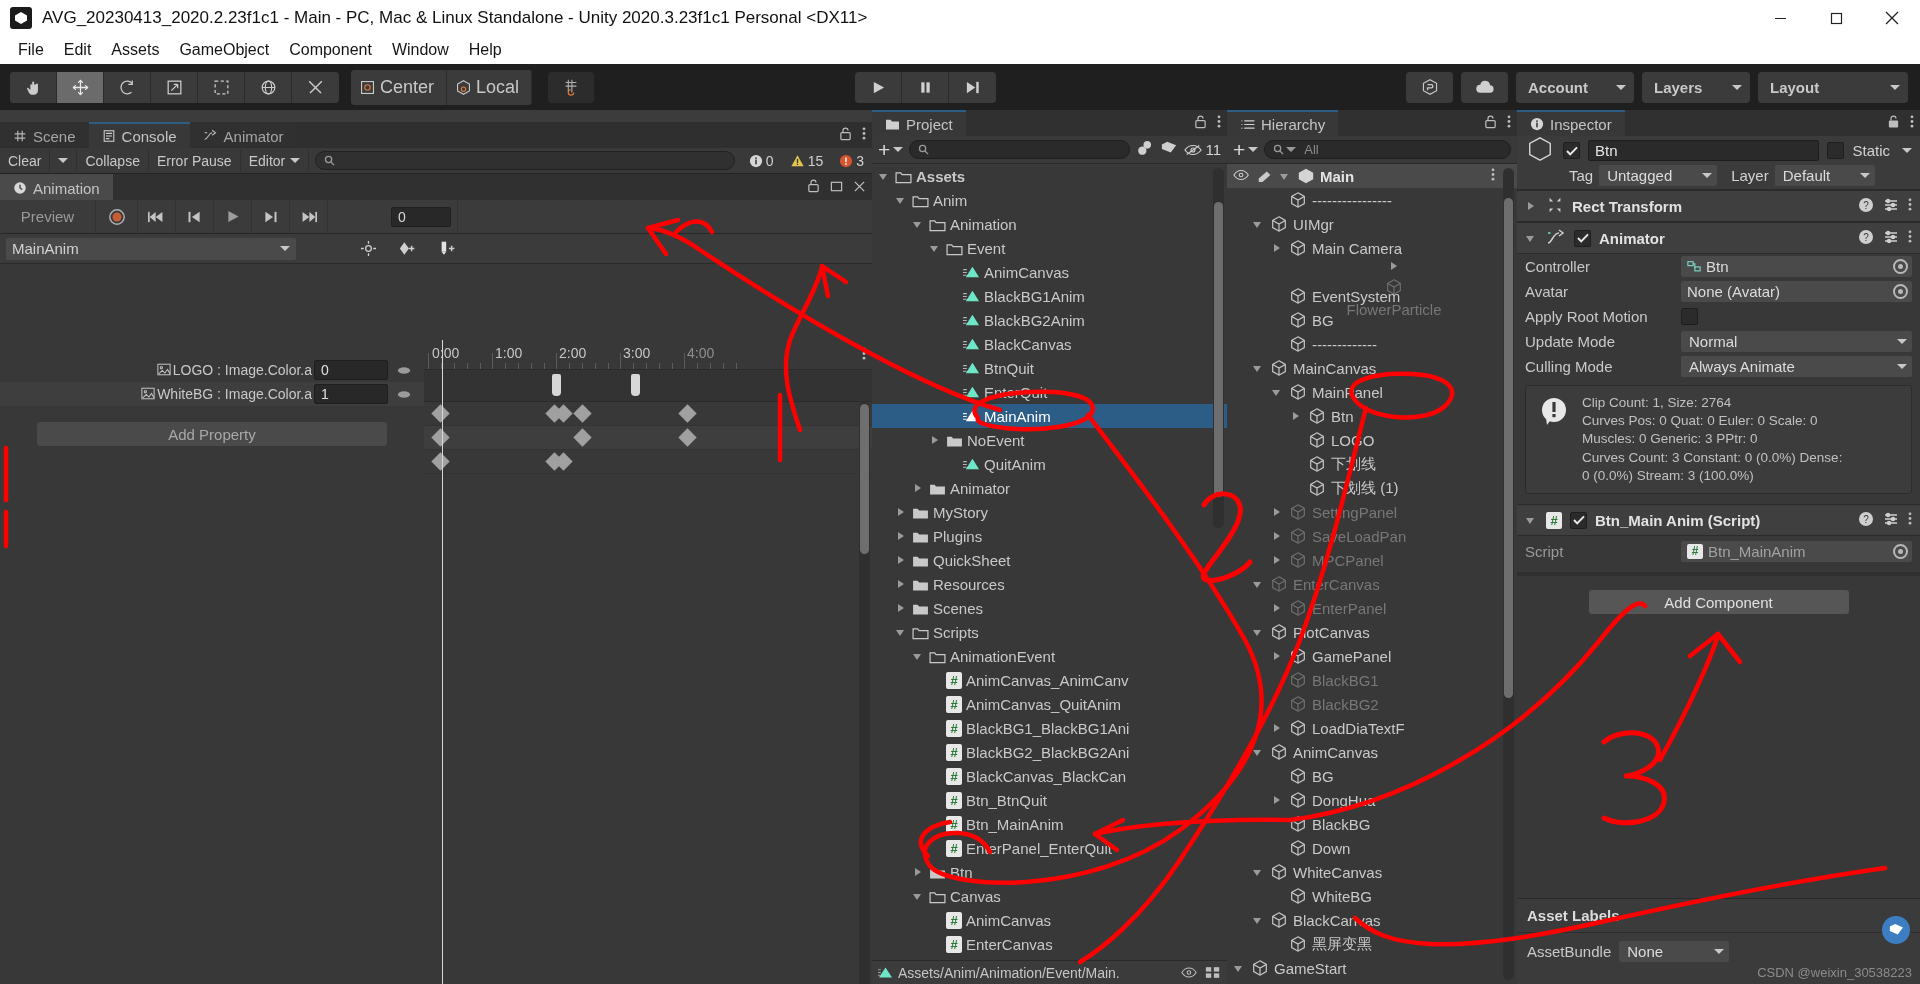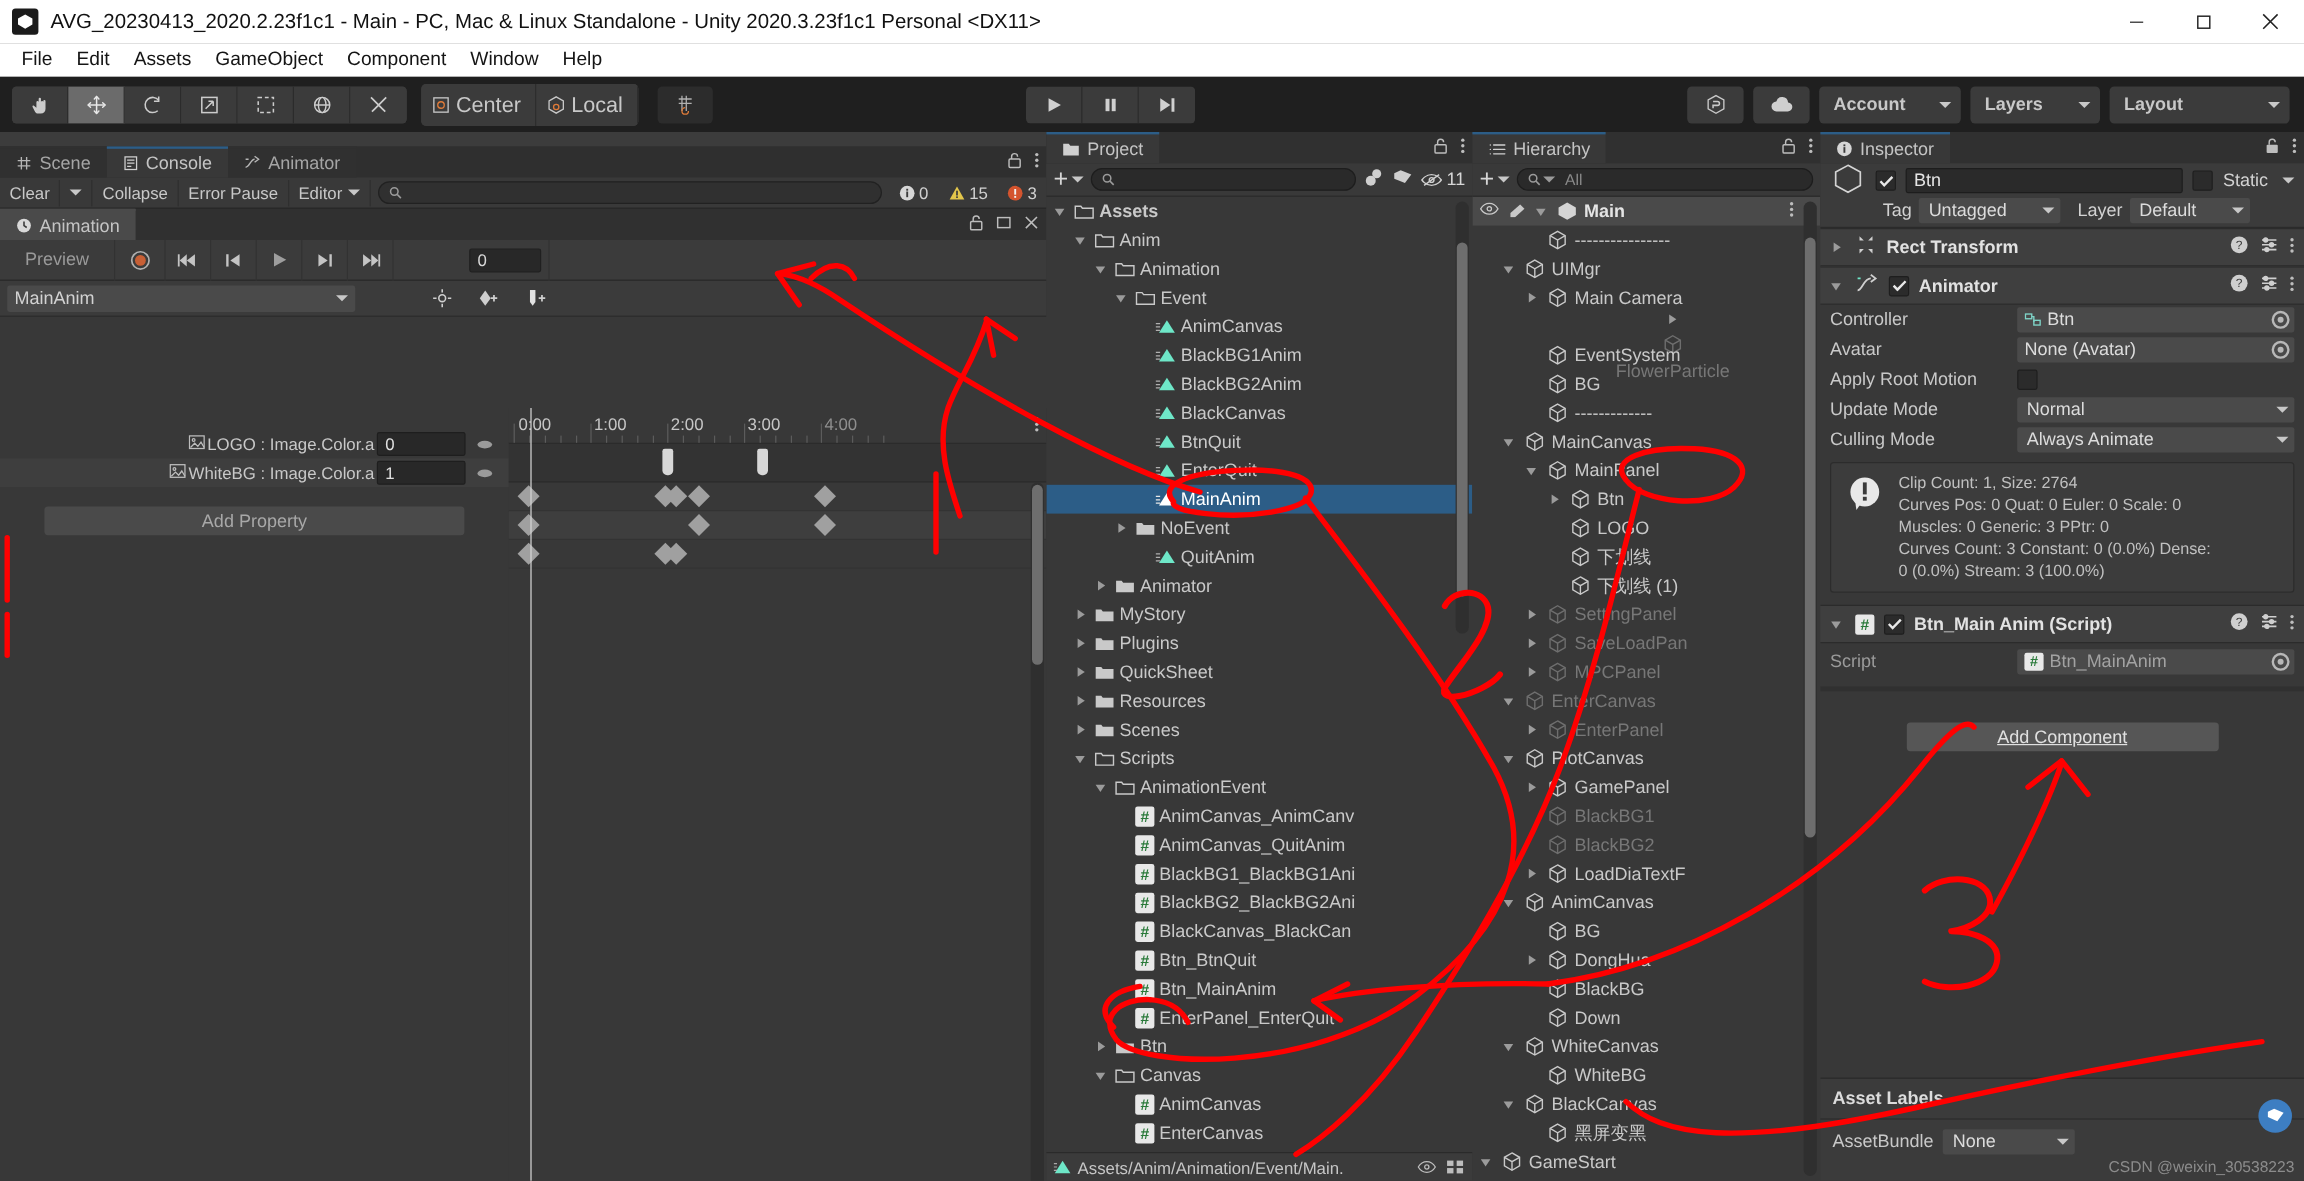--- a/index.html
+++ b/index.html
@@ -198,22 +198,22 @@
   .ifield { flex: 1; height: 21px; background: #4a4a4a; border-radius: 2px; display: flex; align-items: center;
             padding: 0 4px 0 6px; font-size: 15px; color: #dcdcdc; gap: 5px;}
   .orb { width: 15px; height: 15px; border-radius: 50%; border: 2px solid #b8b8b8; position: relative;
          flex: 0 0 15px; margin-left: auto;}
   .orb::after { content:''; position:absolute; width:5px; height:5px; background:#b8b8b8; border-radius:50%;
                 left:3px; top:3px; }
   .infobox { margin: 6px 8px; background: #3c3c3c; border: 1px solid #2c2c2c; border-radius: 3px;
              display: flex; gap: 10px; padding: 8px 10px; }
   .infotext { font-size: 13.5px; color: #c0c0c0; line-height: 1.35; }
   .warn-icon { width: 36px; height: 36px; flex: 0 0 36px; }
-  .add-comp { width: 260px; height: 24px; margin: 26px auto; background: #565656; border-radius: 3px;
-              display: flex; align-items: center; justify-content: center; font-size: 15px; color: #e0e0e0; text-decoration: underline;}
+  .add-comp { width: 260px; height: 24px; margin: 14px auto; background: #565656; border-radius: 3px;
+              display: flex; align-items: center; justify-content: center; font-size: 15px; color: #e0e0e0;}
   .asset-labels { position: absolute; left:0; right:0; bottom: 0; height: 86px; background: #3b3b3b;
                   border-top: 1px solid #2a2a2a; }
   .al-title { padding: 8px 10px; font-weight: bold; font-size: 15px; color: #dcdcdc; }
   .al-row { display: flex; align-items: center; padding: 8px 10px; gap: 8px; }
 
   
   #annot { position: absolute; left: 0; top: 0; width: 1920px; height: 984px; pointer-events: none; }
 
   .wm { position: absolute; right: 8px; bottom: 4px; color: #9a9a9a; font-size: 13px; opacity: .85; }
 </style>

